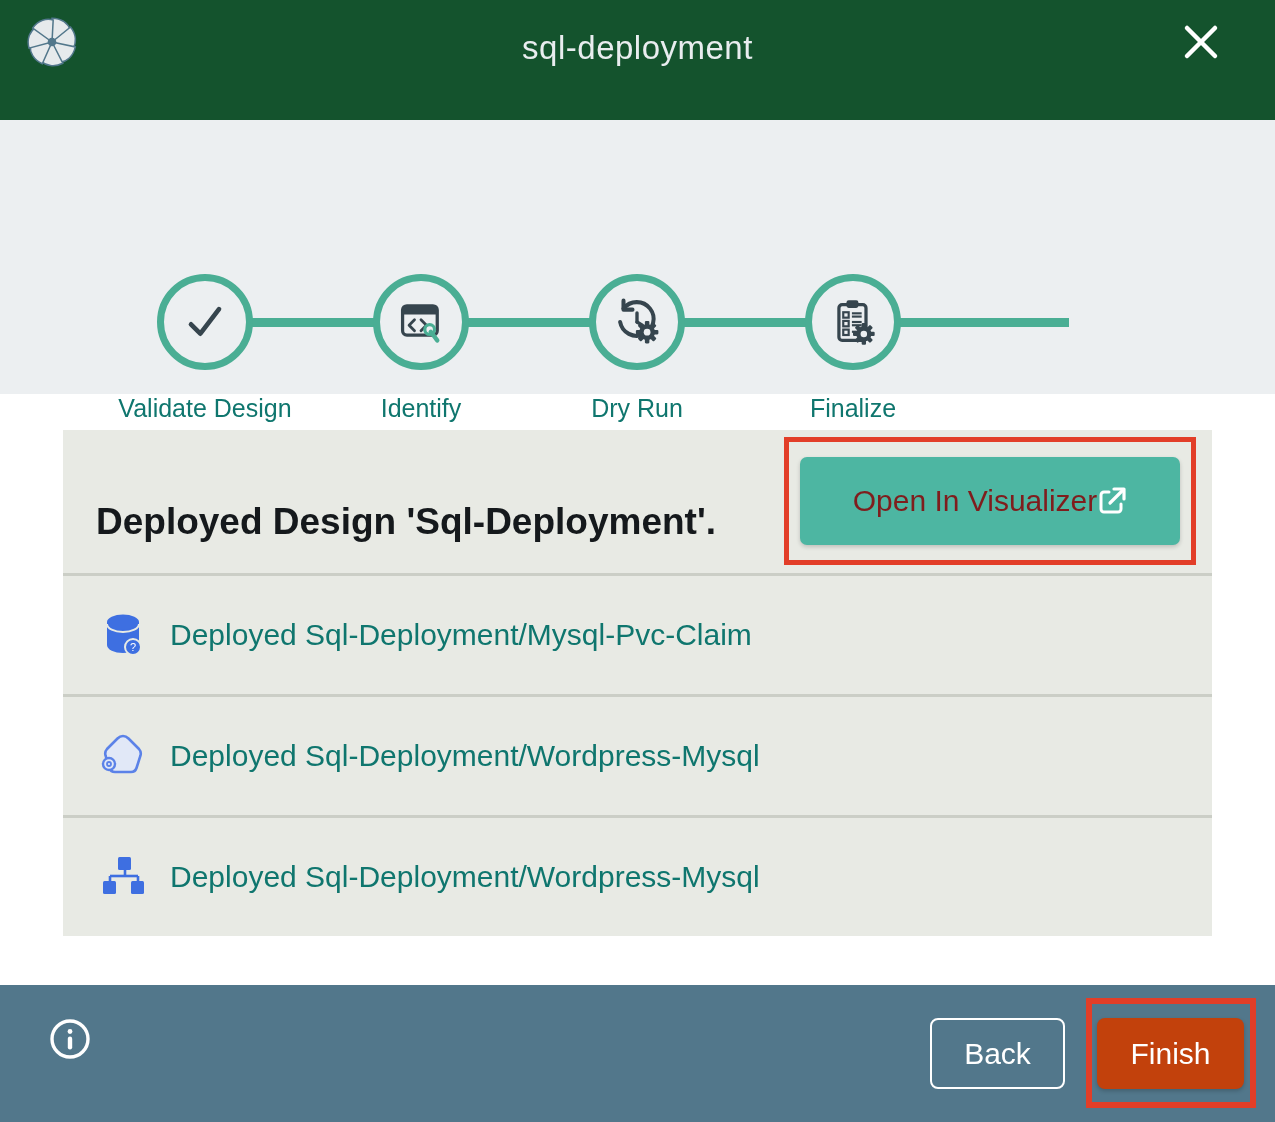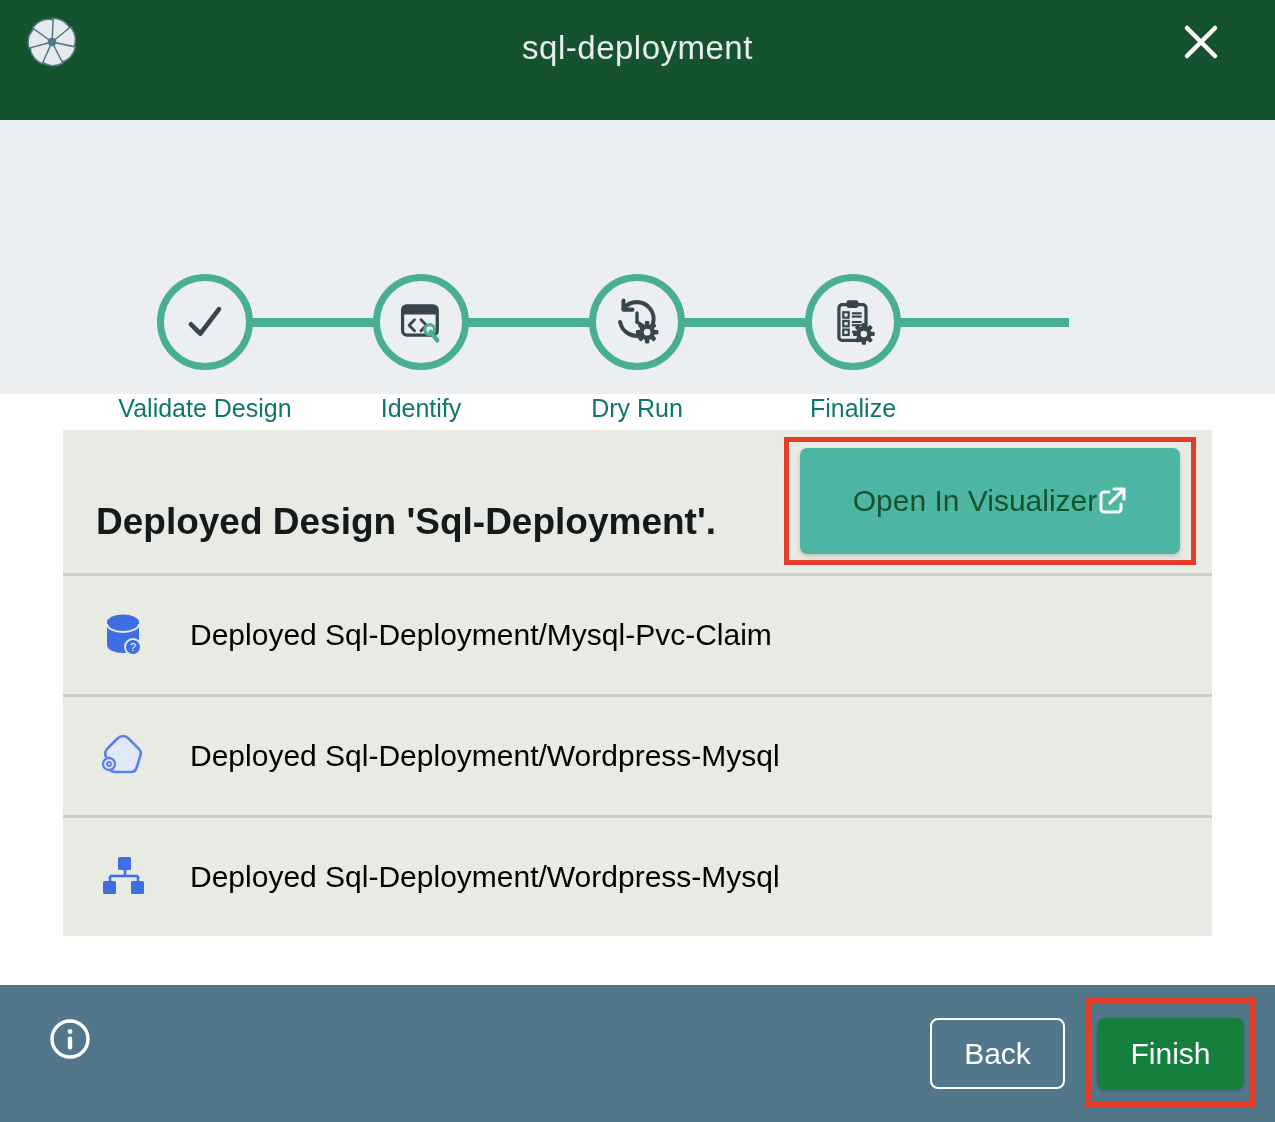--- a/index.html
+++ b/index.html
@@ -32,40 +32,40 @@
   
   .rows { position:absolute; left:63px; top:430px; width:1149px; }
   .row { position:relative; width:1149px; background:#e8eae4; }
   .row + .row { border-top:3px solid #cbcec6; }
   .row-design { height:143px; }
   .row-item { height:121px; display:flex; align-items:center; }
   .design-text { position:absolute; left:33px; top:0; height:143px;
                  display:flex; align-items:center;
                  font-size:37px; color:#15191c; font-weight:700;margin-top:20px; }
   .item-icon { width:50px; height:50px; margin-left:35px; flex:0 0 auto; }
-  .item-text { margin-left:42px; font-size:30px; color:#000000; }
+  .item-text { margin-left:22px; font-size:30px; color:#0f766e; }
 
   .red-box-visualizer { position:absolute; left:721px; top:7px; width:412px; height:128px;
                         border:5px solid #e23e28; display:flex; align-items:center; justify-content:center; }
-  .btn-visualizer { width:380px; height:106px; background:#4db6a2; border:none; border-radius:7px;
-                    color:#14532d; font-size:30px; font-family:"Liberation Sans",sans-serif;
+  .btn-visualizer { width:380px; height:88px; background:#4db6a2; border:none; border-radius:7px;
+                    color:#7f1d1d; font-size:30px; font-family:"Liberation Sans",sans-serif;
                     display:flex; align-items:center; justify-content:center; gap:0;
                     cursor:pointer; box-shadow:0 2px 4px rgba(0,0,0,.18); }
 
   
   .ftr { position:absolute; left:0; top:985px; width:1275px; height:137px;
          background:#52778b;padding-left:47px; }
   .info-btn { position:absolute; left:49px; top:33px; width:42px; height:42px; cursor:pointer; }
   .btn-back { position:absolute; left:930px; top:33px; width:135px; height:71px;
               background:transparent; border:2px solid #ffffff; border-radius:8px;
               color:#ffffff; font-size:30px; font-family:"Liberation Sans",sans-serif; cursor:pointer; }
   .red-box-finish { position:absolute; left:1086px; top:13px; width:170px; height:110px;
                     border:6px solid #e23e28; }
   .btn-finish { position:absolute; left:5px; top:14px; width:147px; height:71px;
-                background:#15803d; border:none; border-radius:8px;
+                background:#c2410c; border:none; border-radius:8px;
                 color:#ffffff; font-size:30px; font-family:"Liberation Sans",sans-serif;
                 cursor:pointer; box-shadow:0 2px 4px rgba(0,0,0,.2); }
 </style>
 </head>
 <body>
 
 <div class="modal">
 
   <div class="hdr">
     <div class="hdr-title">sql-deployment</div>

